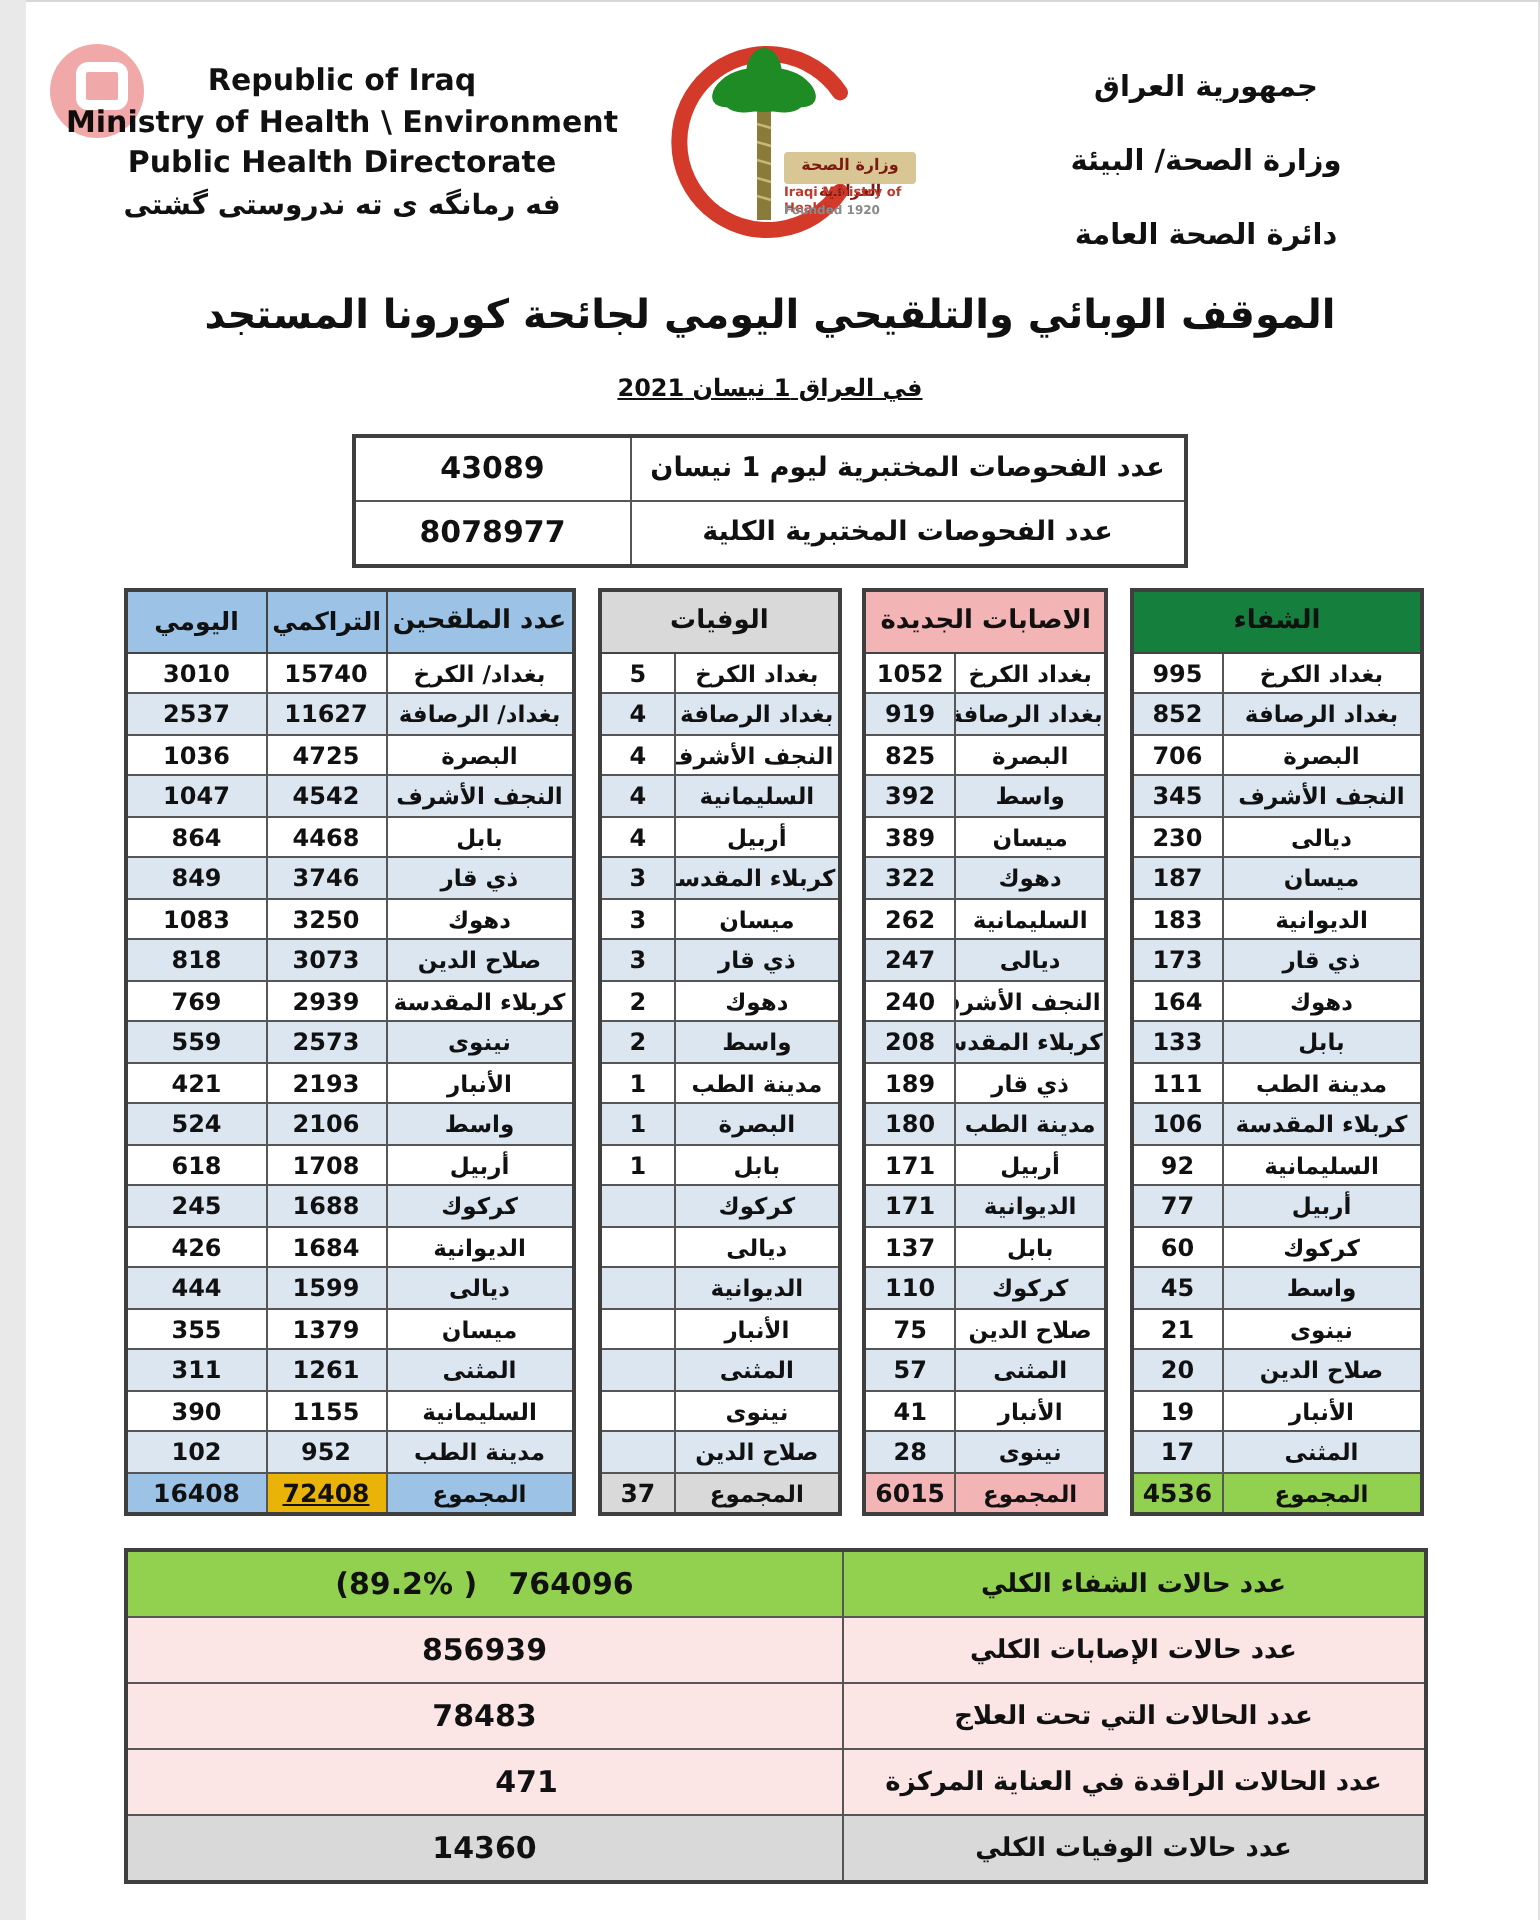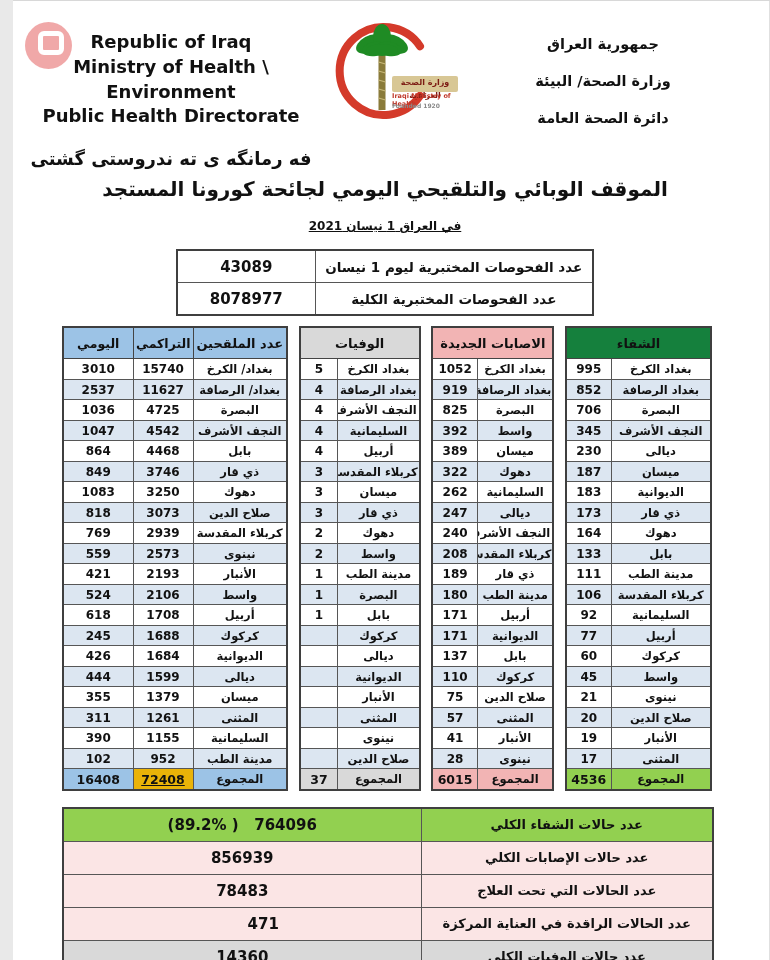--- a/index.html
+++ b/index.html
@@ -12,22 +12,22 @@
 
   
   .watermark { position:absolute; left:25px; top:22px; width:47px; height:47px;
     border-radius:50%; background:#ef9f9f; mix-blend-mode:multiply; opacity:.9; z-index:5; }
   .watermark-square { position:absolute; left:13px; top:9px; width:16px; height:14px;
     border:5px solid #ffffff; border-radius:6px; }
 
   
   header { display:flex; align-items:flex-start; padding:16px 26px 0 30px; }
   .hdr-en { flex:1; text-align:center; font-weight:bold; padding-top:14px; }
-  .hdr-en .en-line { font-size:18px; line-height:1.38; }
-  .hdr-en .ku-line { font-size:18px; margin-top:19px; direction:rtl; }
+  .hdr-en .en-line { font-size:15px; line-height:1.38; }
+  .hdr-en .ku-line { font-size:14px; margin-top:3px; direction:rtl; }
   .hdr-ar { flex:1; text-align:center; font-weight:bold; font-size:14.5px;
     line-height:2.55; padding-top:10px; direction:rtl; }
   .hdr-logo { width:150px; height:118px; position:relative; flex:0 0 auto; }
   .logo-arabic-box { position:absolute; left:80px; top:60px; width:66px; height:16px;
     background:#d8c795; color:#7c1a12; font-size:8px; font-weight:bold; text-align:center;
     line-height:13px; border-radius:2px; direction:rtl; }
   .logo-en { position:absolute; left:80px; top:76px; width:70px; color:#c0392b;
     font-size:6.5px; font-weight:bold; }
   .logo-founded { position:absolute; left:80px; top:86px; width:70px; color:#8a8a8a;
     font-size:6px; font-weight:bold; }

